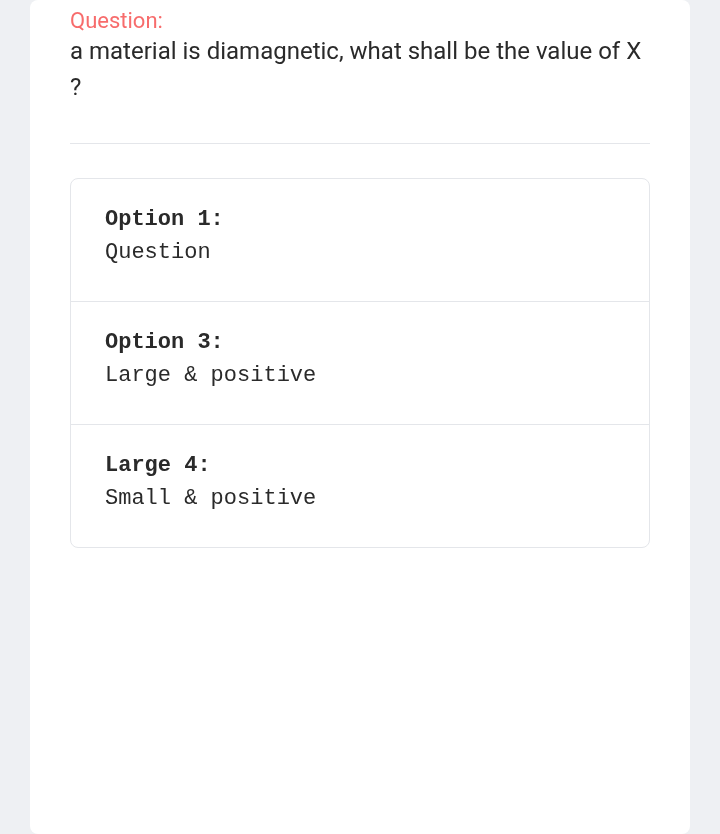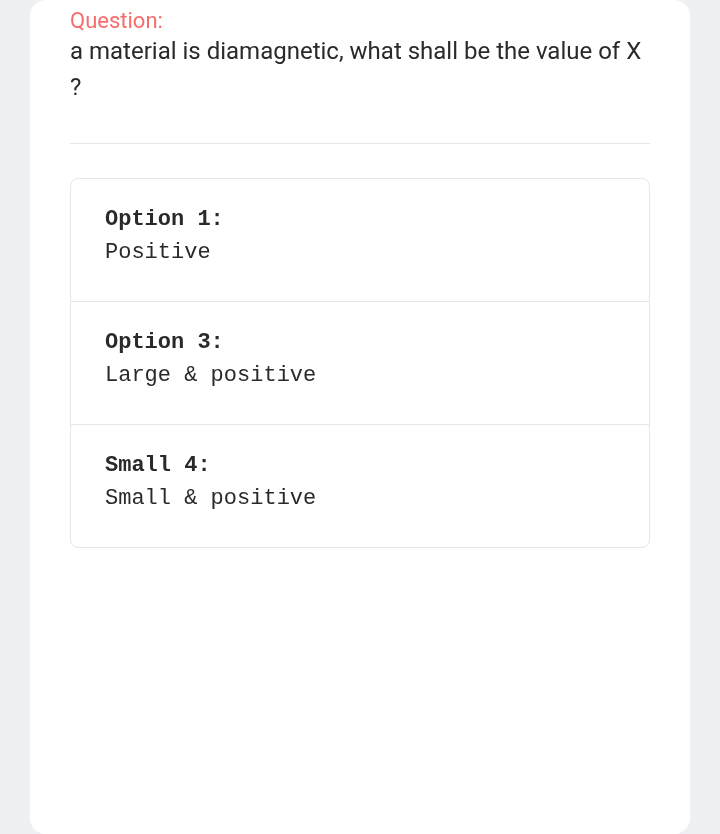--- a/index.html
+++ b/index.html
@@ -9,21 +9,21 @@
     }
     body {
       font-family: -apple-system, BlinkMacSystemFont, 'Segoe UI', Roboto, Arial, sans-serif;
       background: #eef0f3;
       width: 720px;
       height: 834px;
       padding: 0 30px;
     }
     .card {
       background: #ffffff;
-      border-radius: 16px;
+      border-radius: 8px;
       padding: 0 40px 8px 40px;
       height: 100%;
     }
     .question-label {
       color: #f76c6c;
       font-size: 22px;
       font-weight: 400;
       padding-top: 8px;
     }
     .question-text {
@@ -66,24 +66,24 @@
 </head>
 <body>
 
 <div class="card">
   <div class="question-label">Question:</div>
   <div class="question-text">a material is diamagnetic, what shall be the value of  X ?</div>
   <hr class="divider">
   <div class="options-container">
     <div class="option">
       <div class="option-label">Option 1:</div>
-      <div class="option-value">Positive</div>
+      <div class="option-value">Question</div>
     </div>
     <div class="option">
       <div class="option-label">Option 3:</div>
       <div class="option-value">Large &amp; positive</div>
     </div>
     <div class="option">
-      <div class="option-label">Small 4:</div>
+      <div class="option-label">Large 4:</div>
       <div class="option-value">Small &amp; positive</div>
     </div>
   </div>
 </div>
 
 </body></html>

